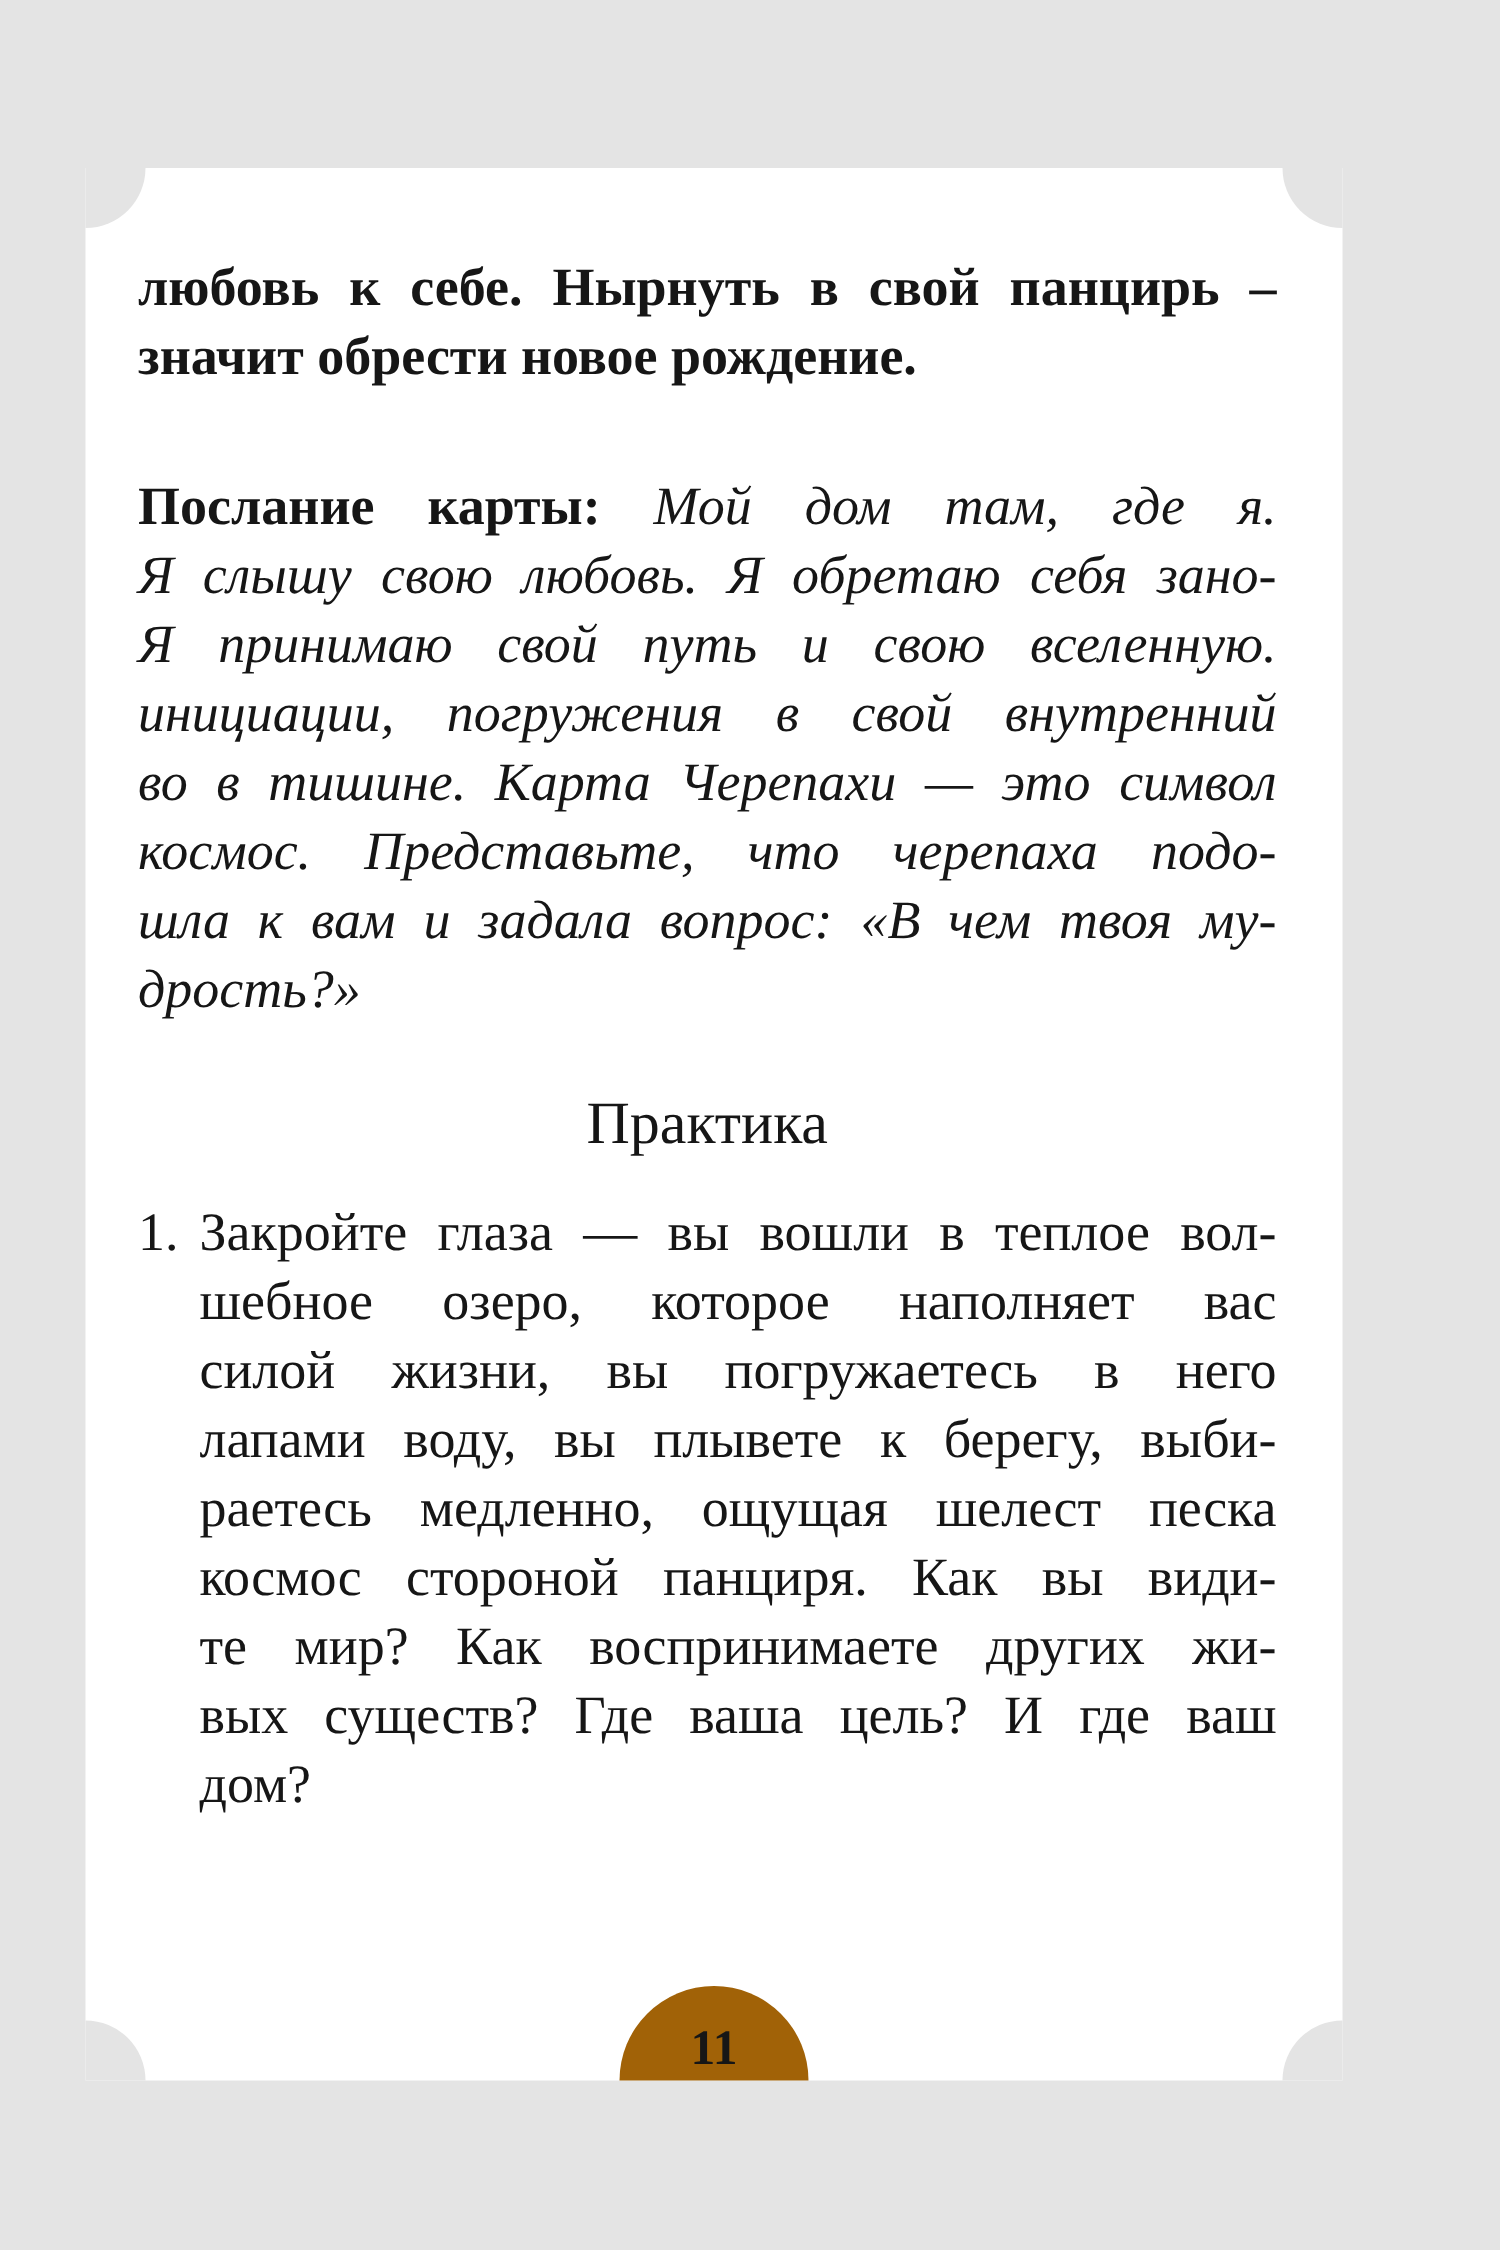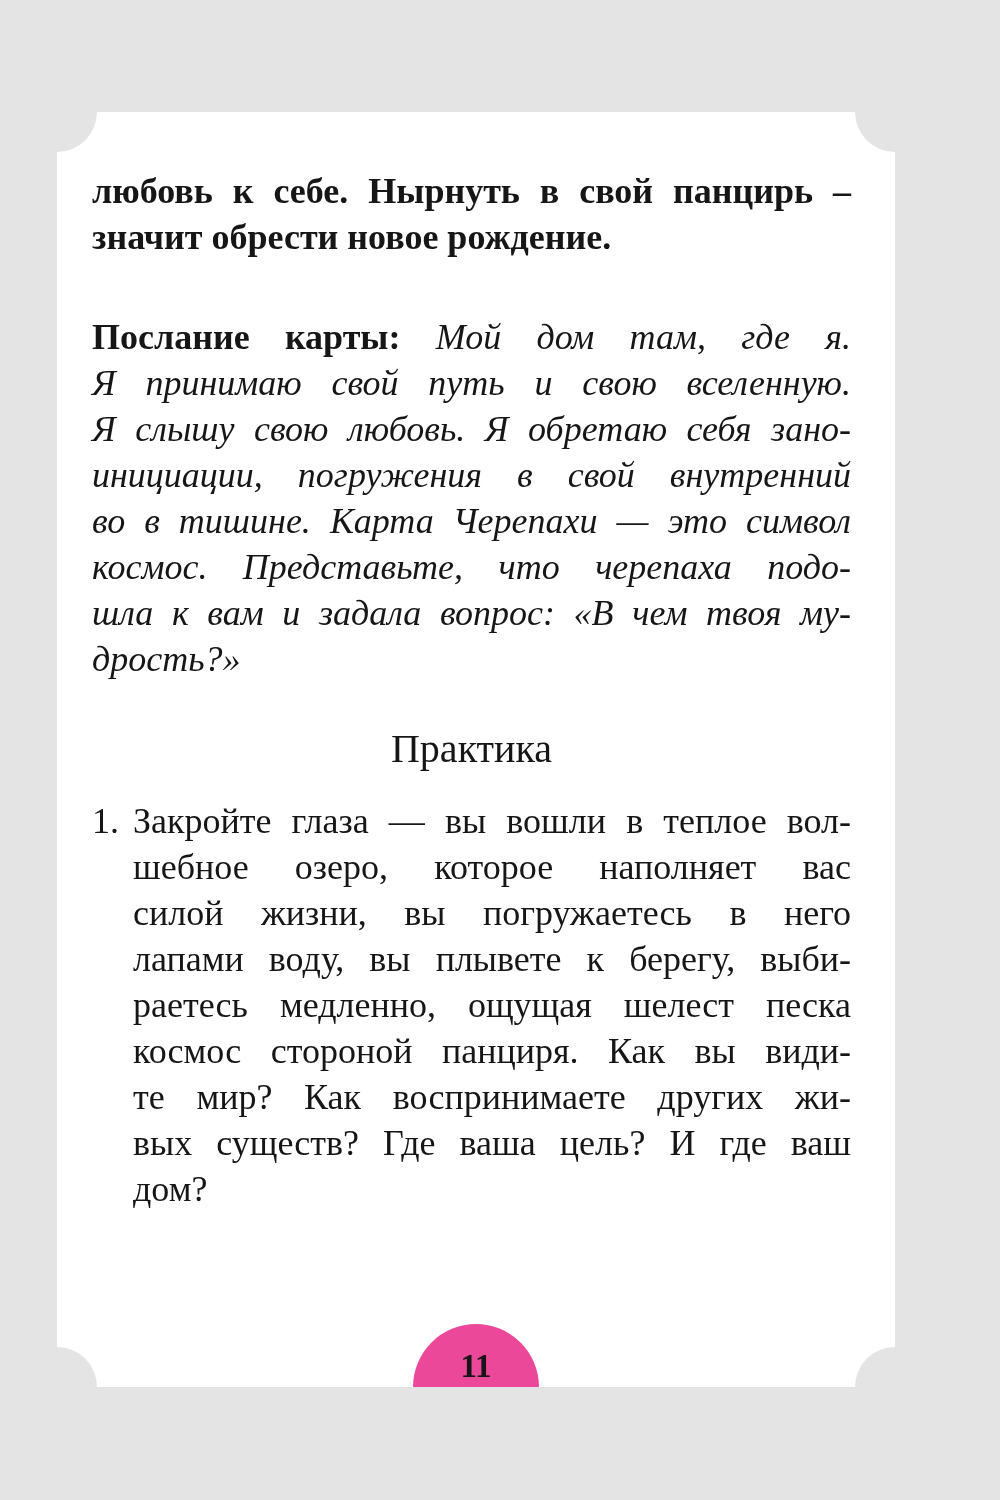--- a/index.html
+++ b/index.html
@@ -99,22 +99,22 @@
   <div class="corner bl" style="background: rgb(228, 228, 228);"></div>
   <div class="corner br" style="background: rgb(228, 228, 228);"></div>
 
   <div class="content" id="reading-content">
       <div class="paragraph">
         <div class="line j"><span class="bold">любовь к себе. Нырнуть в свой панцирь –</span></div>
         <div class="line"><span class="bold">значит обрести новое рождение.</span></div>
       </div>
       <div class="paragraph" style="margin-top: 54px;">
         <div class="line j"><span class="bold">Послание карты:</span><span class="italic"> Мой дом там, где я.</span></div>
+        <div class="line j"><span class="italic">Я слышу свою любовь. Я обретаю себя зано-</span></div>
         <div class="line j"><span class="italic">Я принимаю свой путь и свою вселенную.</span></div>
-        <div class="line j"><span class="italic">Я слышу свою любовь. Я обретаю себя зано-</span></div>
         <div class="line j"><span class="italic">инициации, погружения в свой внутренний</span></div>
         <div class="line j"><span class="italic">во в тишине. Карта Черепахи — это символ</span></div>
         <div class="line j"><span class="italic">космос. Представьте, что черепаха подо-</span></div>
         <div class="line j"><span class="italic">шла к вам и задала вопрос: «В чем твоя му-</span></div>
         <div class="line"><span class="italic">дрость?»</span></div>
       </div>
       <div class="heading" style="margin-top: 42px;">Практика</div>
       <div class="list-item" style="margin-top: 24px;">
         <span class="list-num">1.</span>
         <div class="line j"><span>Закройте глаза — вы вошли в теплое вол-</span></div>
@@ -122,16 +122,16 @@
         <div class="line j"><span>силой жизни, вы погружаетесь в него</span></div>
         <div class="line j"><span>лапами воду, вы плывете к берегу, выби-</span></div>
         <div class="line j"><span>раетесь медленно, ощущая шелест песка</span></div>
         <div class="line j"><span>космос стороной панциря. Как вы види-</span></div>
         <div class="line j"><span>те мир? Как воспринимаете других жи-</span></div>
         <div class="line j"><span>вых существ? Где ваша цель? И где ваш</span></div>
         <div class="line"><span>дом?</span></div>
       </div>
     </div>
 
-  <div class="notch" style="background: #ec4899;">
+  <div class="notch" style="background: #a16207;">
     <div class="page-num">11</div>
   </div>
 </div>
 
 </body></html>

